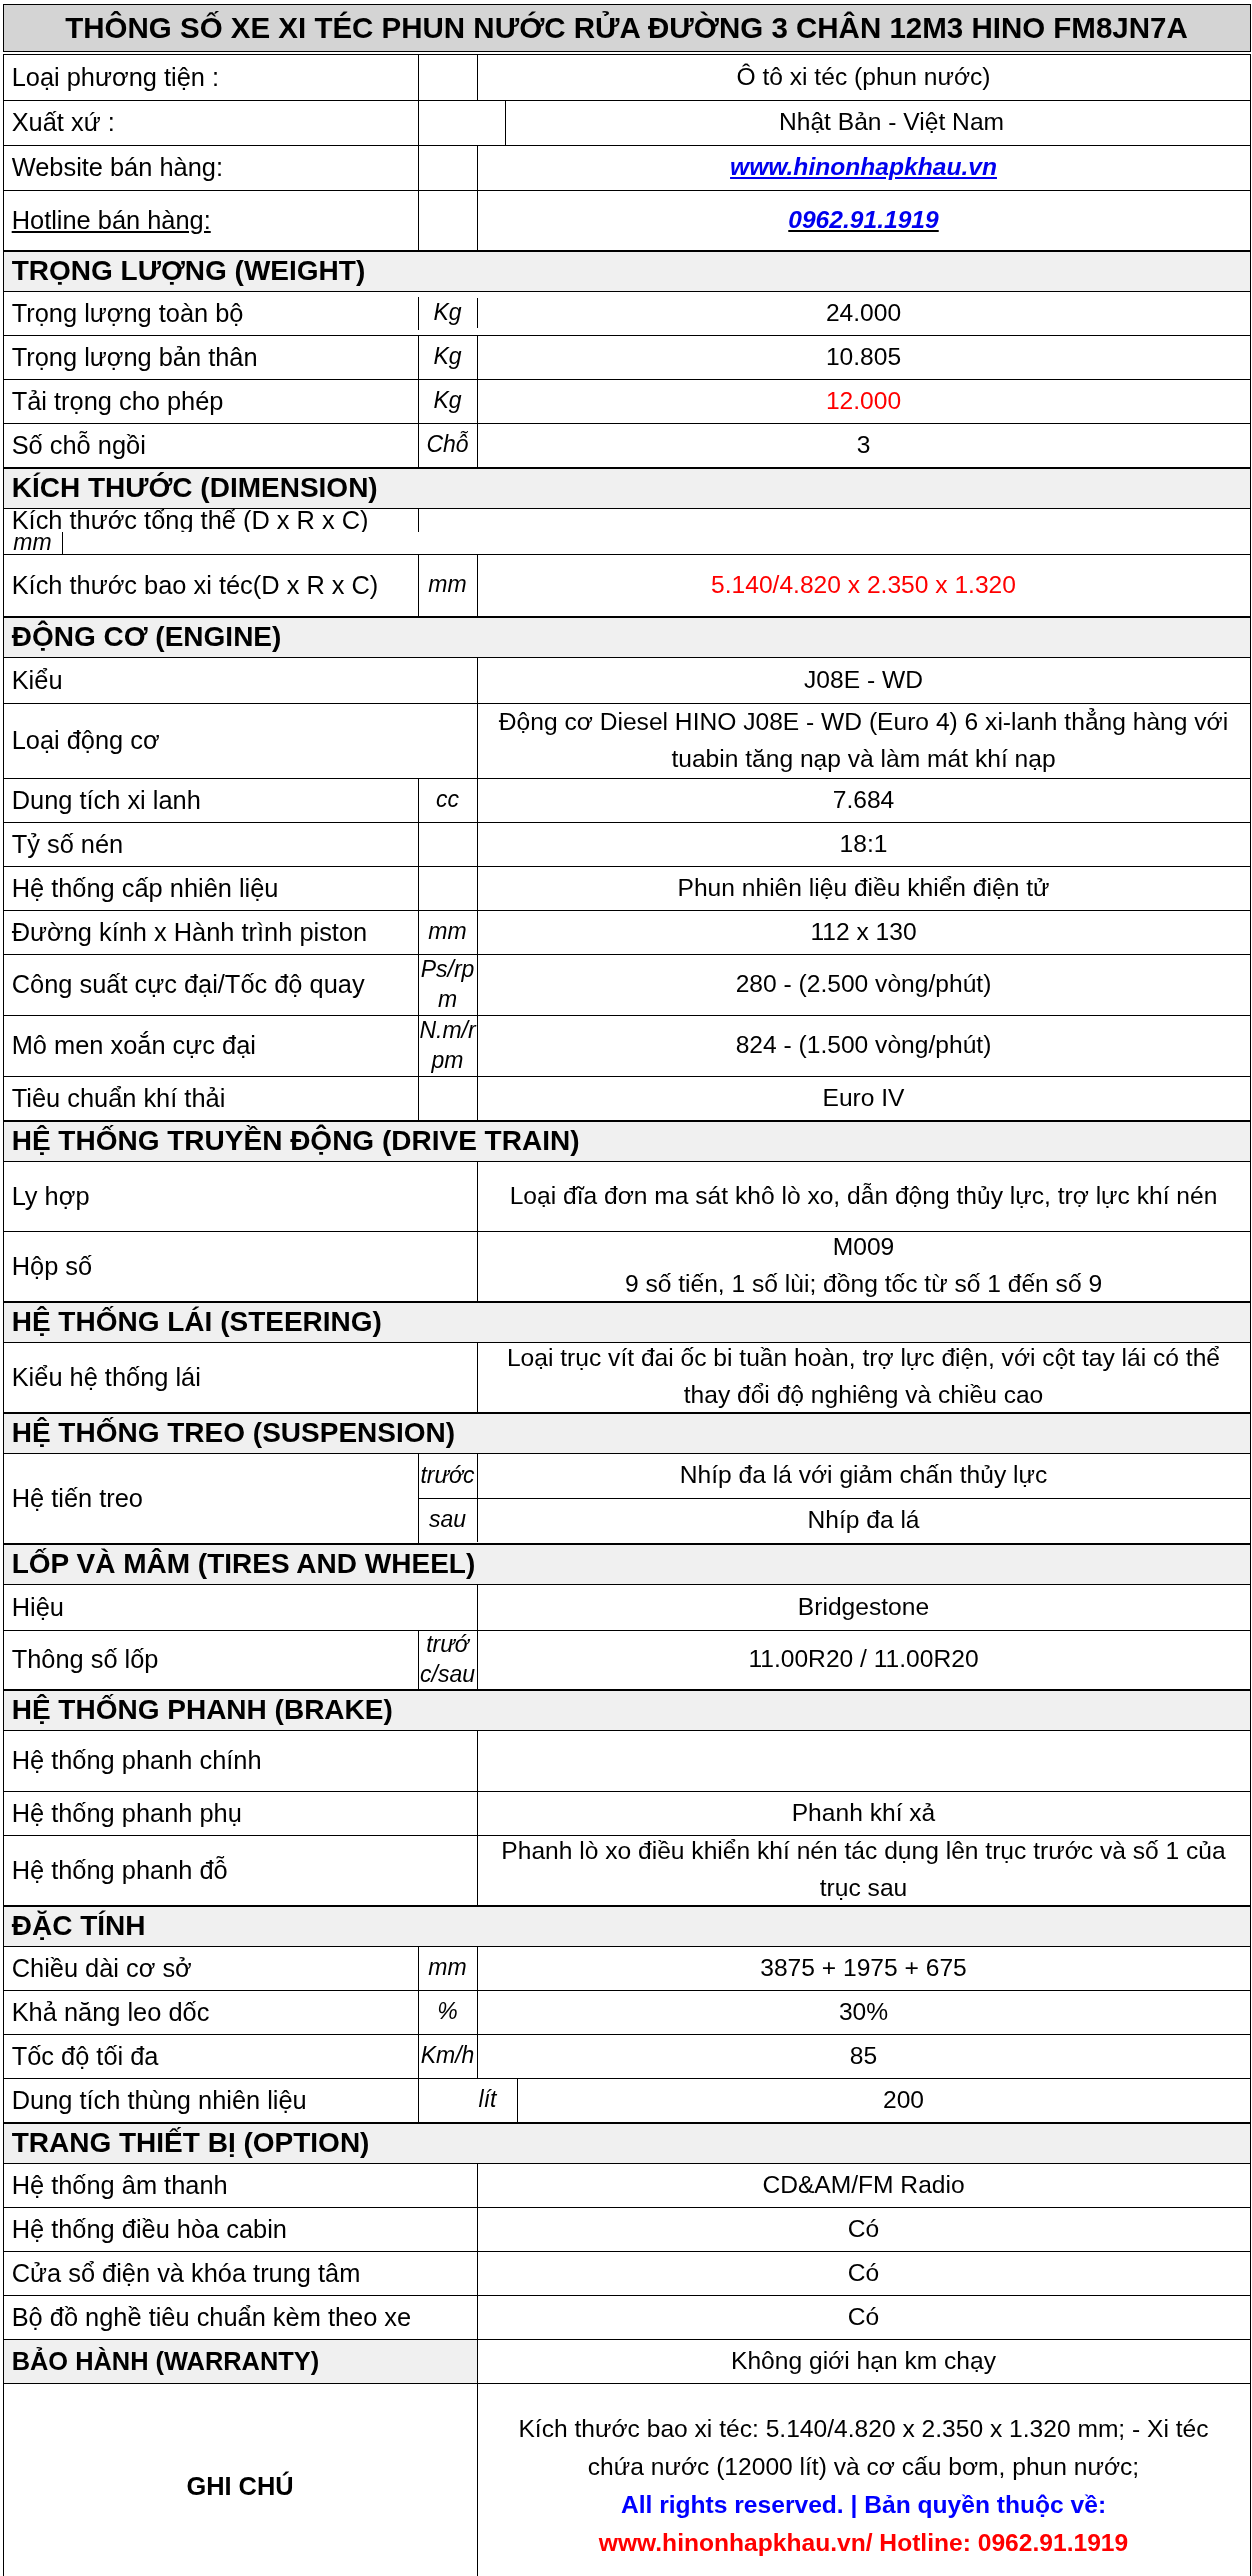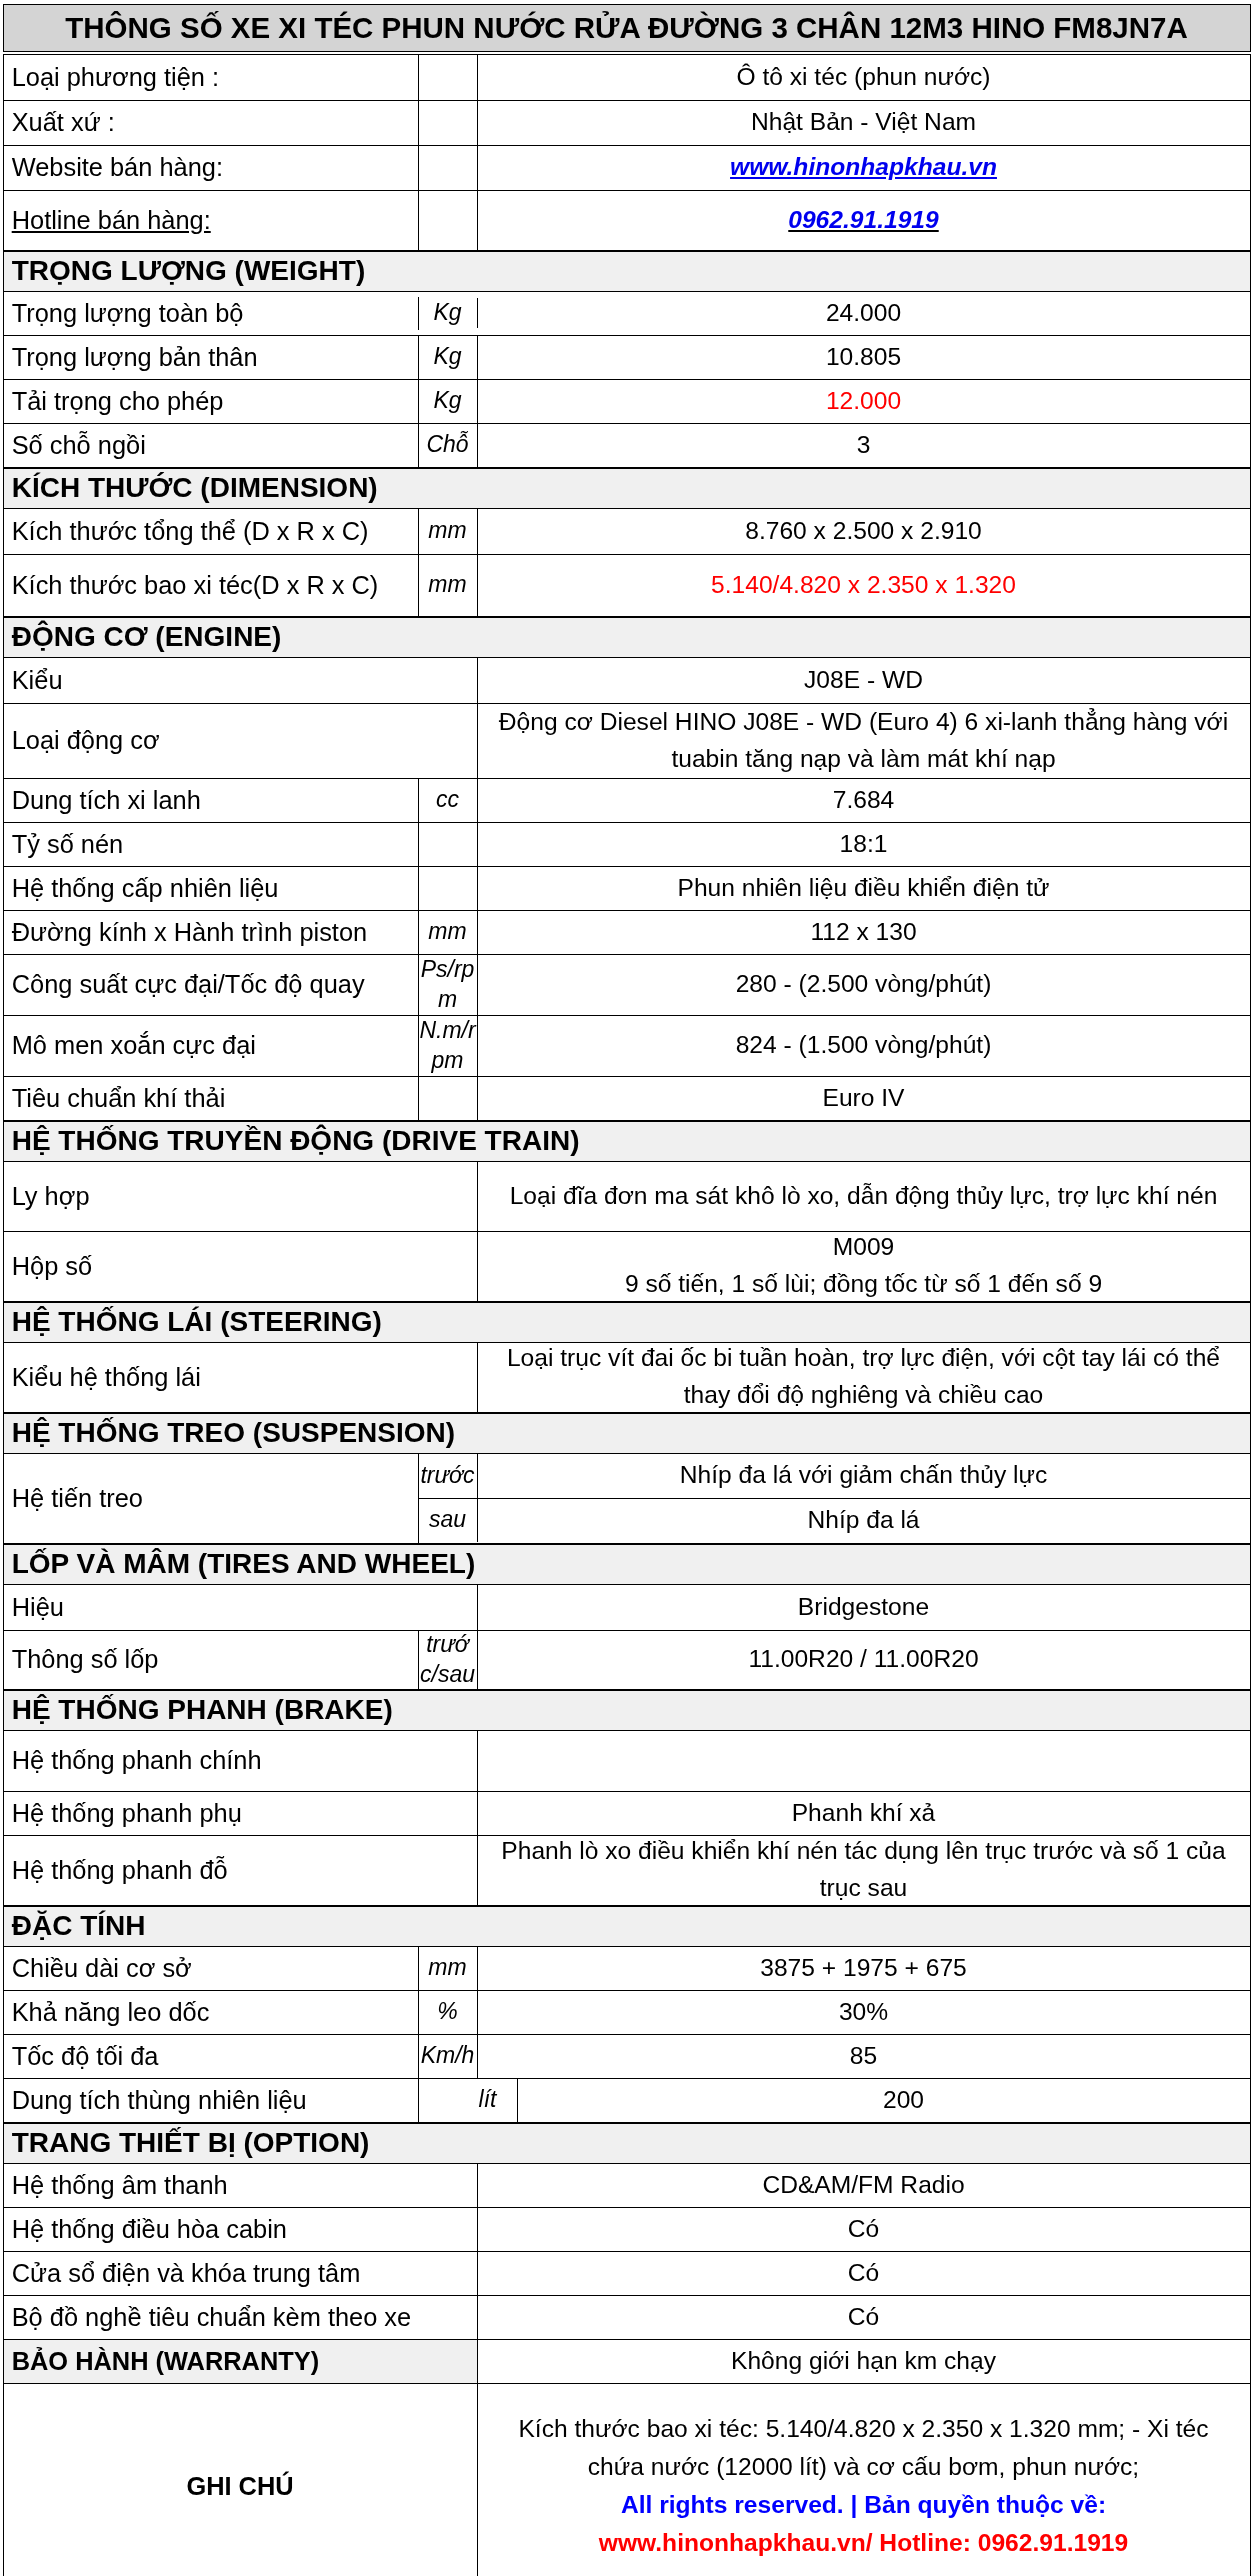--- a/index.html
+++ b/index.html
@@ -48,21 +48,21 @@
 <body>
 
 <div class="page">
   <div class="title-bar">THÔNG SỐ XE XI TÉC PHUN NƯỚC RỬA ĐƯỜNG 3 CHÂN 12M3 HINO FM8JN7A</div>
   <div class="spec-table">
       <div class="row" style="height: 45px;">
         <div class="cell label">Loại phương tiện :</div>
         <div class="cell unit"></div>
         <div class="cell value">Ô tô xi téc (phun nước)</div>
       </div>
-      <div class="row" style="height: 45px;">
+      <div class="row" style="height: 45px; gap: 28px;">
         <div class="cell label">Xuất xứ :</div>
         <div class="cell unit"></div>
         <div class="cell value">Nhật Bản - Việt Nam</div>
       </div>
       <div class="row" style="height: 45px;">
         <div class="cell label">Website bán hàng:</div>
         <div class="cell unit"></div>
         <div class="cell value link">www.hinonhapkhau.vn</div>
       </div>
       <div class="row" style="height: 60px; text-decoration: underline;">
@@ -85,21 +85,21 @@
         <div class="cell label">Tải trọng cho phép</div>
         <div class="cell unit">Kg</div>
         <div class="cell value red">12.000</div>
       </div>
       <div class="row" style="height: 44px;">
         <div class="cell label">Số chỗ ngồi</div>
         <div class="cell unit">Chỗ</div>
         <div class="cell value">3</div>
       </div>
       <div class="section-header">KÍCH THƯỚC (DIMENSION)</div>
-      <div class="row" style="height: 46px;">
+      <div class="row" style="height: 46px; flex-direction: column;">
         <div class="cell label">Kích thước tổng thể (D x R x C)</div>
         <div class="cell unit">mm</div>
         <div class="cell value">8.760 x 2.500 x 2.910</div>
       </div>
       <div class="row" style="height: 62px;">
         <div class="cell label">Kích thước bao xi téc(D x R x C)</div>
         <div class="cell unit">mm</div>
         <div class="cell value red">5.140/4.820 x 2.350 x 1.320</div>
       </div>
       <div class="section-header">ĐỘNG CƠ (ENGINE)</div>

